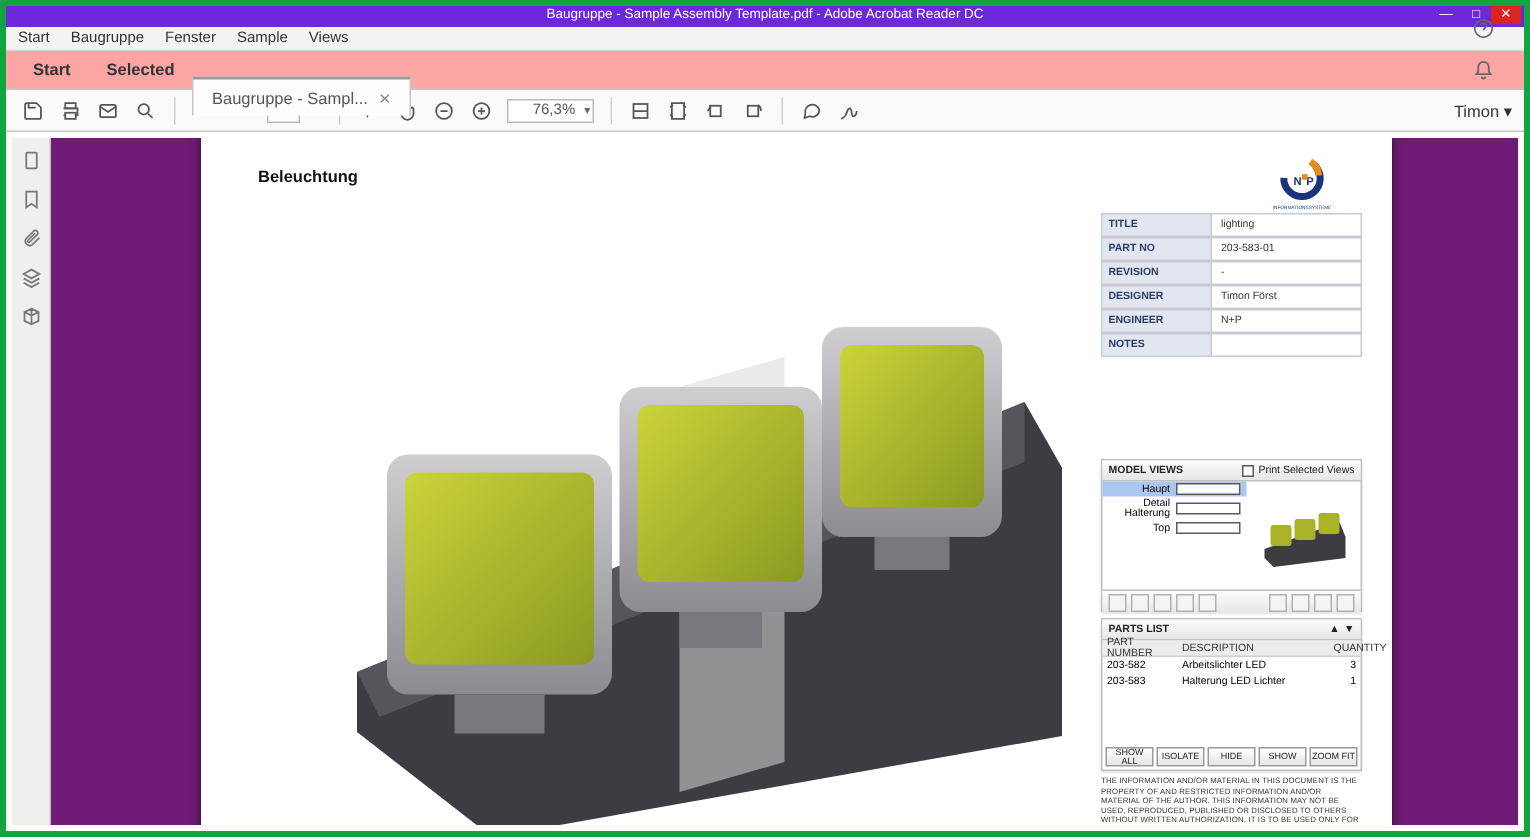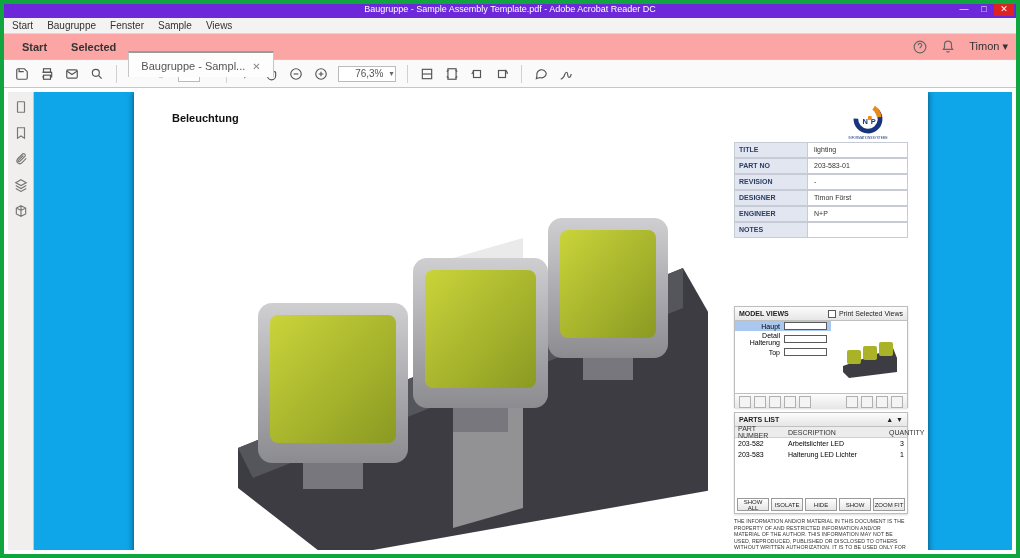--- a/index.html
+++ b/index.html
@@ -13,37 +13,37 @@
   
   .menubar { height:16px; background:#f3f3f3; display:flex; align-items:center; gap:14px;
              padding-left:8px; font-size:10px; color:#333; border-bottom:1px solid #d9d9d9; }
   
   .tabrow  { height:26px; background:#fca5a5; display:flex; align-items:center; padding-left:6px;
              font-size:11px; color:#555; border-bottom:1px solid #c6c6c6; position:relative; }
   .tabrow .tab { height:26px; line-height:26px; padding:0 12px; }
   .tabrow .tab.active { background:#fdfdfd; border:1px solid #c6c6c6; border-bottom:none;
                         border-top:2px solid #9a9a9a; font-size:11px; position:relative; top:17px; }
   .tab-close { margin-left:4px; font-size:10px; color:#888; }
-  .tabright { position:absolute; right:8px; display:flex; align-items:center; gap:14px; }
+  .tabright { position:absolute; right:8px; display:flex; align-items:center; gap:14px;flex-direction:column; }
   .icon-svg { width:14px; height:14px; display:block; }
   
   .toolbar { height:28px; background:#fafafa; border-bottom:1px solid #c6c6c6;
              display:flex; align-items:center; gap:9px; padding-left:10px; font-size:10px; color:#555; }
   .tb-btn  { width:16px; height:16px; display:flex; align-items:center; justify-content:center; }
   .tb-sep  { width:1px; height:18px; background:#d0d0d0; margin:0 2px; }
   .page-counter { display:flex; align-items:center; gap:4px; }
   .page-counter input { width:22px; height:16px; border:1px solid #bbb; font-size:10px; text-align:center; }
   .zoom-box { border:1px solid #bbb; height:16px; padding:0 12px 0 16px; font-size:10px; line-height:14px;
               background:#fff; position:relative; }
   .zoom-box:after { content:"▾"; position:absolute; right:2px; top:0; font-size:8px; color:#666; }
   
   .content { position:absolute; top:88px; left:4px; right:4px; bottom:4px; display:flex; background:#4b4d50; }
   .sidebar { width:26px; background:#f1eeee; border-right:1px solid #c6c6c6;
              display:flex; flex-direction:column; align-items:center; gap:12px; padding-top:8px; }
-  .doc-stage { flex:1; background:#0ea5e9; position:relative; overflow:hidden;padding-left:20px; }
+  .doc-stage { flex:1; background:#701a75; position:relative; overflow:hidden;padding-left:20px; }
   .paper  { position:absolute; top:0px; left:100px; width:794px; height:520px; background:#fff;
             box-shadow:0 0 6px rgba(0,0,0,.6); }
   .paper-title { position:absolute; top:20px; left:38px; font-size:11px; font-weight:bold; color:#111; }
   
   .render { position:absolute; top:96px; left:34px; width:540px; height:370px; }
   .render svg { width:100%; height:100%; }
   
   .info-tbl { position:absolute; top:50px; right:20px; width:174px; font-size:7px; }
   .info-tbl .row { display:flex; height:16px; }
   .info-tbl .row .lab { width:74px; background:#e1e6f0; border:1px solid #c7cbd5;

